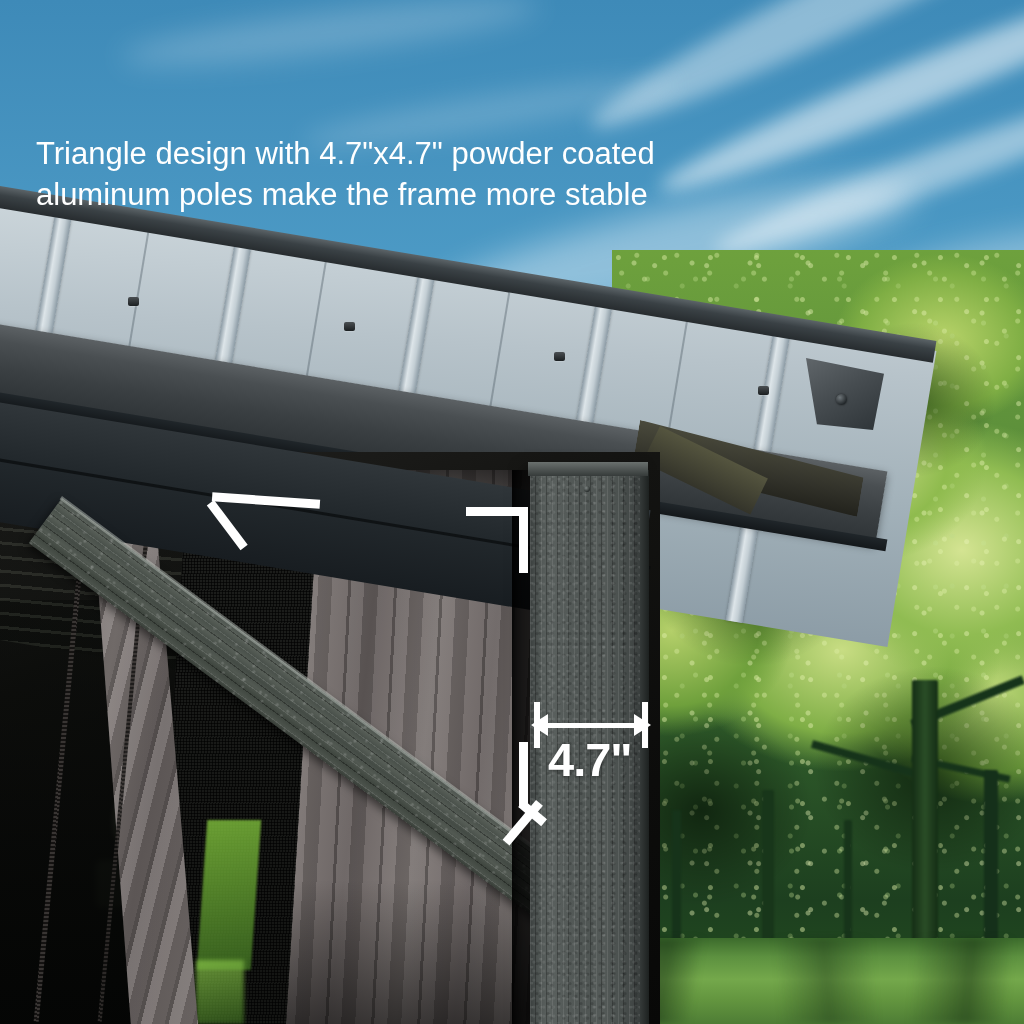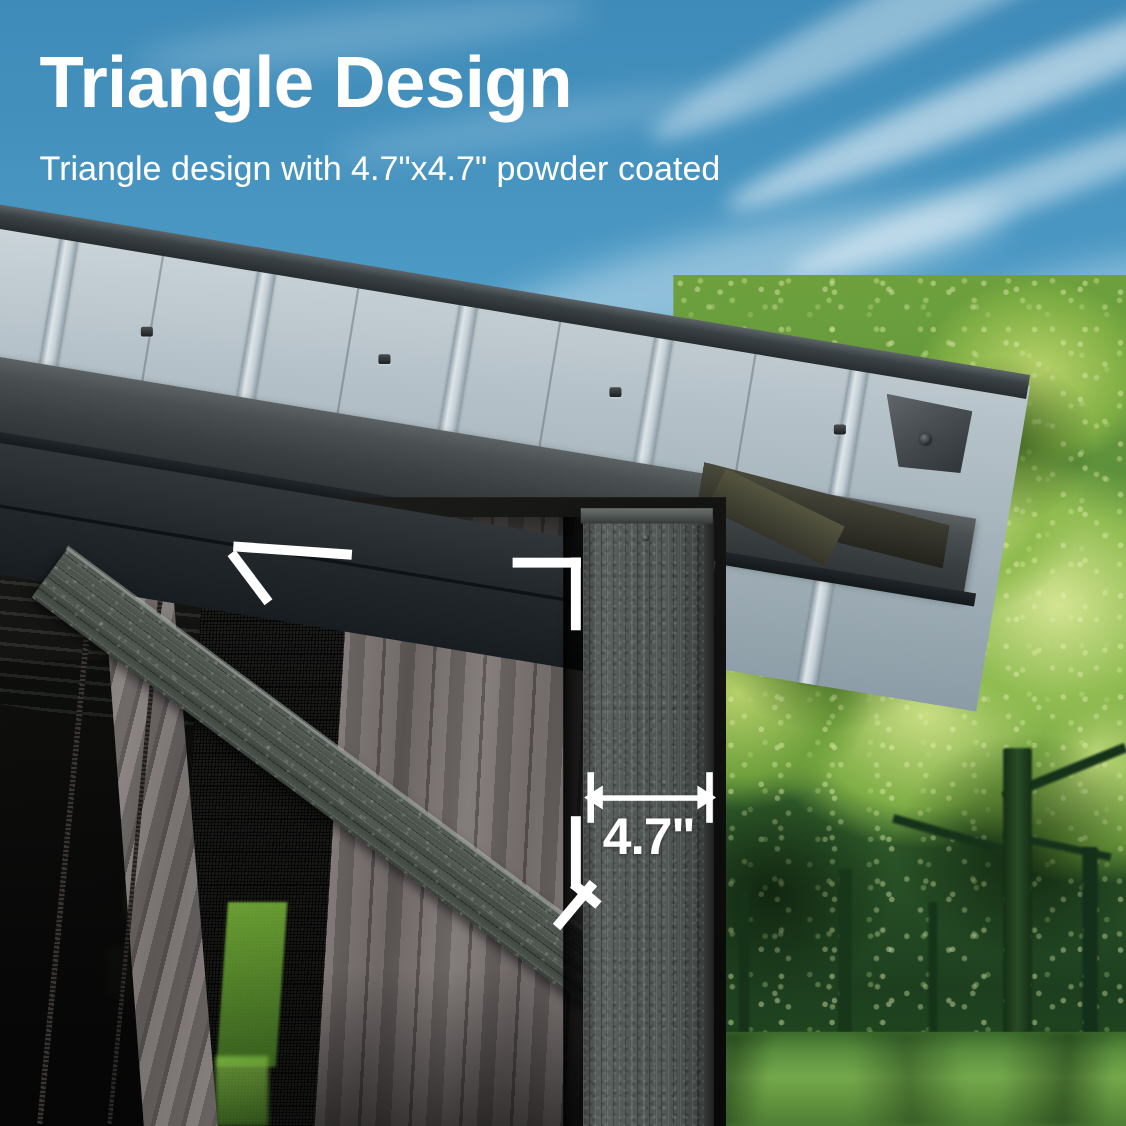--- a/index.html
+++ b/index.html
@@ -505,18 +505,18 @@
   <div class="mk mk-br-d"></div>
   <div class="mk mk-br-d2"></div>
 
   <div class="mk dim-tick-l"></div>
   <div class="mk dim-tick-r"></div>
   <div class="mk dim-line"></div>
   <div class="arrow arrow-l"></div>
   <div class="arrow arrow-r"></div>
   <div class="dim-label">4.7"</div>
 
-  <div class="headline">Triangle Design</div>
   <div class="subline">
     <span>Triangle design with 4.7"x4.7" powder coated</span>
+    <span>aluminum poles make the frame more stable</span>
   </div>
 
 </div>
 
 </body></html>

